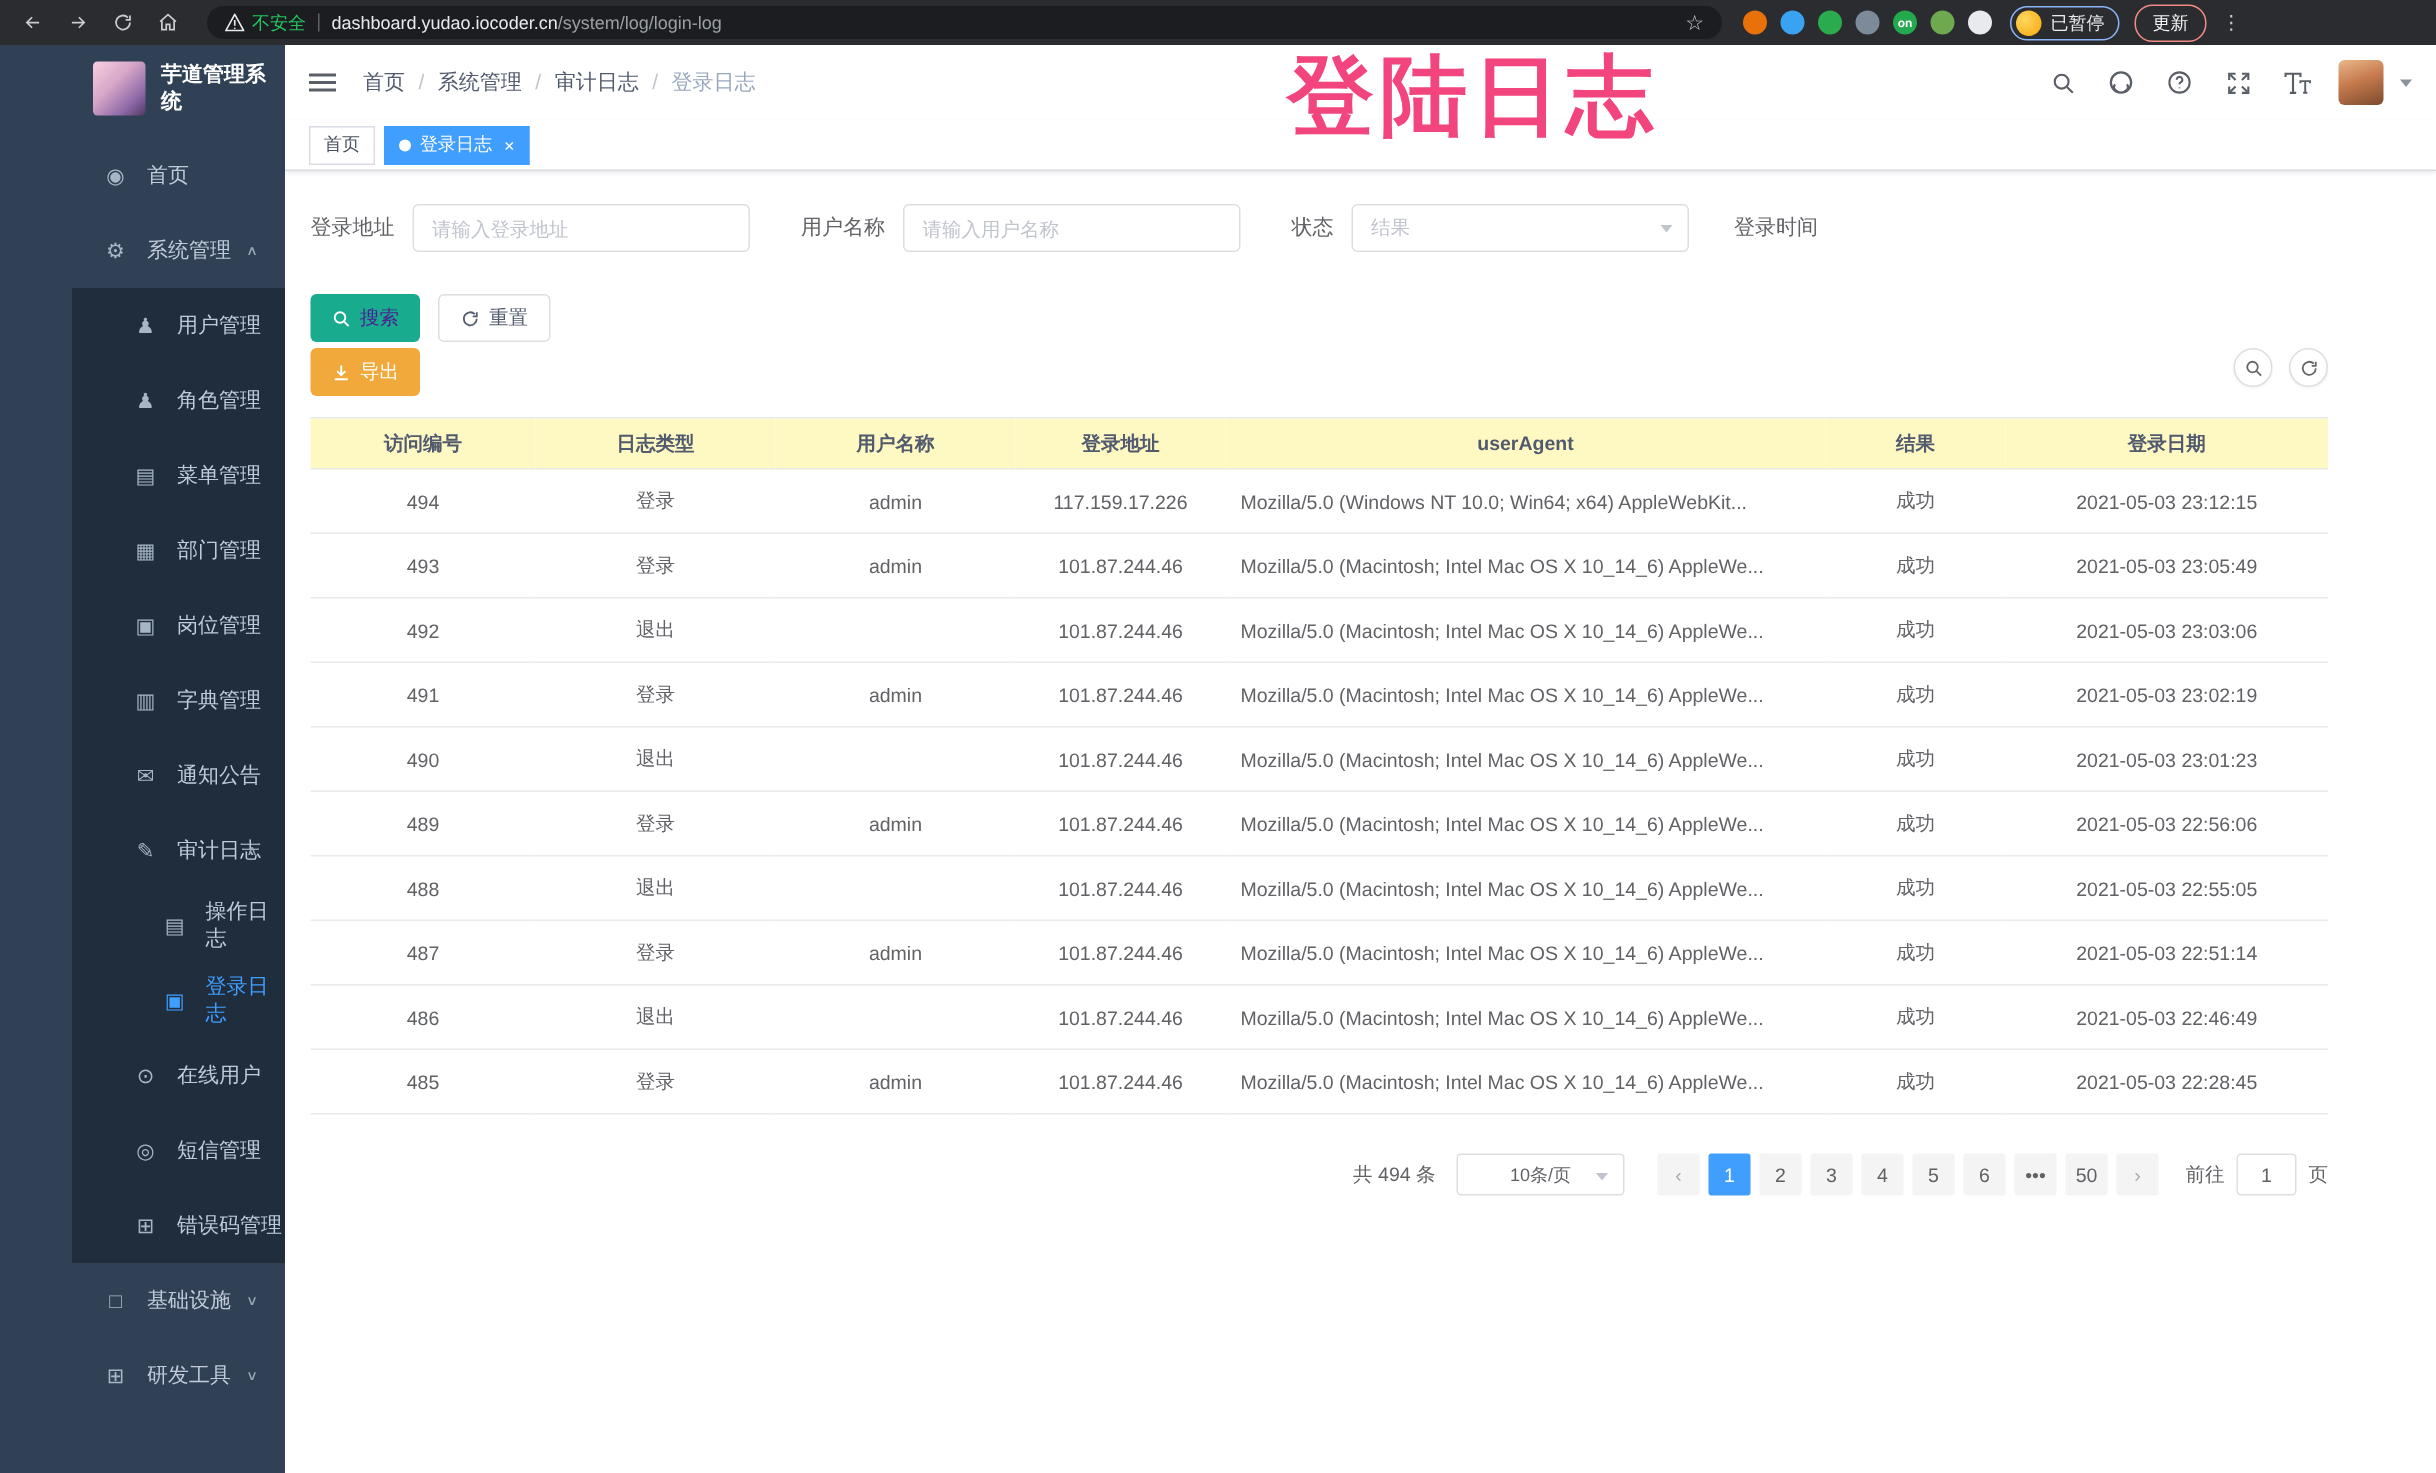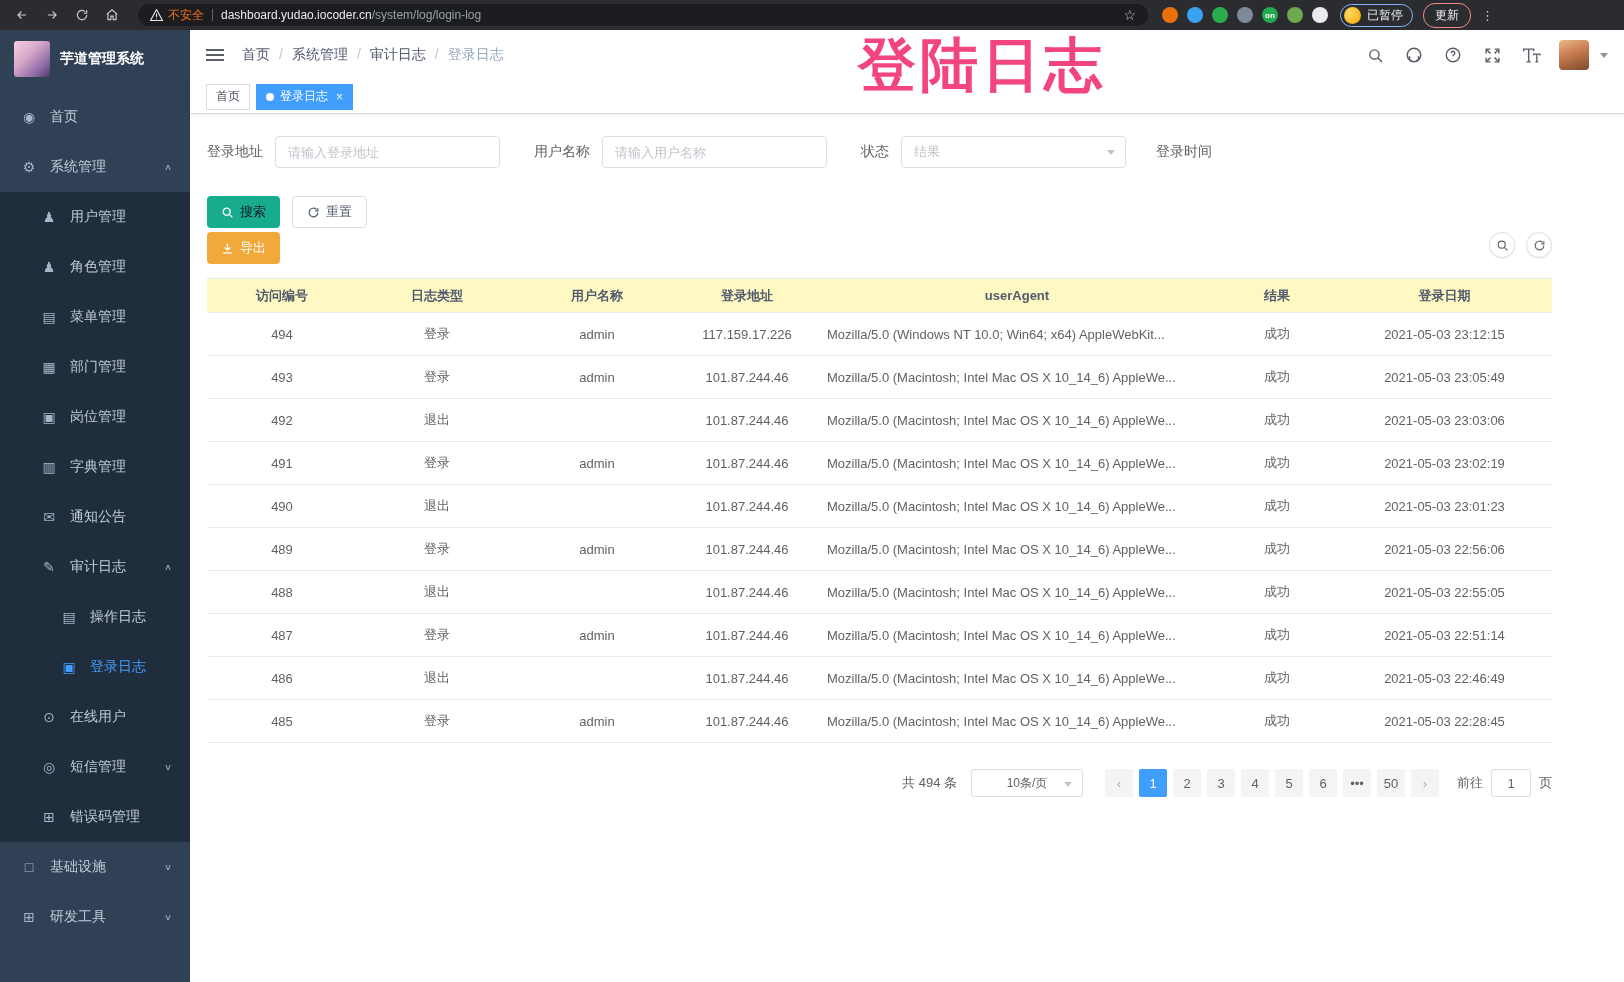--- a/index.html
+++ b/index.html
@@ -5,39 +5,39 @@
   * { box-sizing: border-box; margin: 0; padding: 0; }
   html,body { width:1624px; height:982px; overflow:hidden;
     font-family:"Liberation Sans","DejaVu Sans",sans-serif; background:#fff; }
 
   
   .browser-bar { height:30px; background:#2a2c30; display:flex; align-items:center; padding:0 10px; gap:6px; position:relative; z-index:5;}
   .nav-ic { width:24px; height:24px; display:flex; align-items:center; justify-content:center; color:#c9cbce; font-size:15px; }
   .nav-ic svg { stroke:#c9cbce; }
   .omnibox { flex:1; max-width:1010px; height:22px; background:#1c1d20; border-radius:11px; margin:0 8px;
     display:flex; align-items:center; padding:0 12px; font-size:12px; color:#bdc1c6; gap:8px; }
-  .warn-wrap { display:flex; align-items:center; gap:5px; color:#f97316; }
+  .warn-wrap { display:flex; align-items:center; gap:5px; color:#22c55e; }
   .omni-sep { width:1px; height:12px; background:#5f6368; }
   .url-host { color:#e8eaed; }
   .url-path { color:#9aa0a6; }
   .omni-star { margin-left:auto; color:#c9cbce; font-size:14px; }
   .ext-row { display:flex; gap:9px; }
   .ext-dot { width:16px; height:16px; border-radius:50%; display:flex; align-items:center; justify-content:center;
     font-size:8px; color:#fff; font-weight:bold; }
   .profile-pill { display:flex; align-items:center; gap:6px; border:1px solid #8ab4f8; border-radius:12px;
     padding:2px 9px 2px 3px; color:#e8eaed; font-size:12px; margin-left:6px;}
   .profile-emoji { width:17px; height:17px; border-radius:50%; background:radial-gradient(circle at 35% 35%,#ffd75e,#f6a609); }
   .update-pill { border:1px solid #f28b82; border-radius:12px; padding:3px 11px; color:#f1f3f4; font-size:12px; margin-left:4px;}
   .dots-v { color:#c9cbce; font-size:13px; letter-spacing:0; margin-left:4px;}
 
   
   .app { display:flex; height:952px; }
 
   
-  .sidebar { width:190px; background:#304156; color:#bfcbd9; flex-shrink:0; }
+  .sidebar { width:190px; background:#304156; color:#bfcbd9; flex-shrink:0;padding-left:48px; }
   .logo-row { height:58px; display:flex; align-items:center; gap:10px; padding-left:14px; }
   .logo-img { width:36px; height:36px; border-radius:3px;
     background:linear-gradient(135deg,#f7cfe0 0%,#d8a7c9 40%,#8f6aa8 75%,#4e3a63 100%); }
   .logo-title { color:#fff; font-size:14px; font-weight:bold; }
   .menu { margin-top:4px; }
   .menu-item { height:50px; display:flex; align-items:center; gap:12px; font-size:14px; position:relative; cursor:pointer; }
   .menu-item.lvl1 { padding-left:20px; }
   .menu-item.lvl2 { padding-left:40px; background:#1f2d3d; }
   .menu-item.lvl3 { padding-left:60px; background:#1f2d3d; }
   .menu-item.active { color:#409eff; }
@@ -86,21 +86,21 @@
     border-left:4px solid transparent; border-right:4px solid transparent; border-top:5px solid #c0c4cc; }
   .f-dates { width:232px; height:32px; border:1px solid #dcdee2; border-radius:4px; display:flex; align-items:center;
     padding:0 10px; gap:8px; color:#c0c4cc; font-size:13px; cursor:pointer;}
   .f-dates svg { stroke:#c0c4cc; fill:none; flex-shrink:0;}
   .date-sep { color:#c0c4cc; }
 
   .btn-row { margin-top:28px; display:flex; gap:12px; }
   .btn { height:32px; padding:0 14px; border-radius:4px; font-size:13px; display:inline-flex;
     align-items:center; gap:6px; border:none; cursor:pointer; font-family:inherit; }
   .btn svg { flex-shrink:0; }
-  .btn-search { background:#18ab8d; color:#0f172a; }
+  .btn-search { background:#18ab8d; color:#4c1d95; }
   .btn-reset { background:#fff; border:1px solid #dcdee2; color:#515a6e; }
   .export-row { margin-top:4px; display:flex; align-items:flex-start; }
   .btn-export { background:#f2a93b; color:#fff; }
   .toolbar-right { margin-left:auto; display:flex; gap:11px; }
   .circle-btn { width:26px; height:26px; border-radius:50%; border:1px solid #dcdee2; background:#fff;
     display:flex; align-items:center; justify-content:center; cursor:pointer; box-shadow:0 1px 2px rgba(0,0,0,.06);}
   .circle-btn svg { stroke:#666; fill:none; }
 
   
   table.log-table { width:100%; border-collapse:collapse; margin-top:14px; font-size:13px; color:#606266; table-layout:fixed;}

